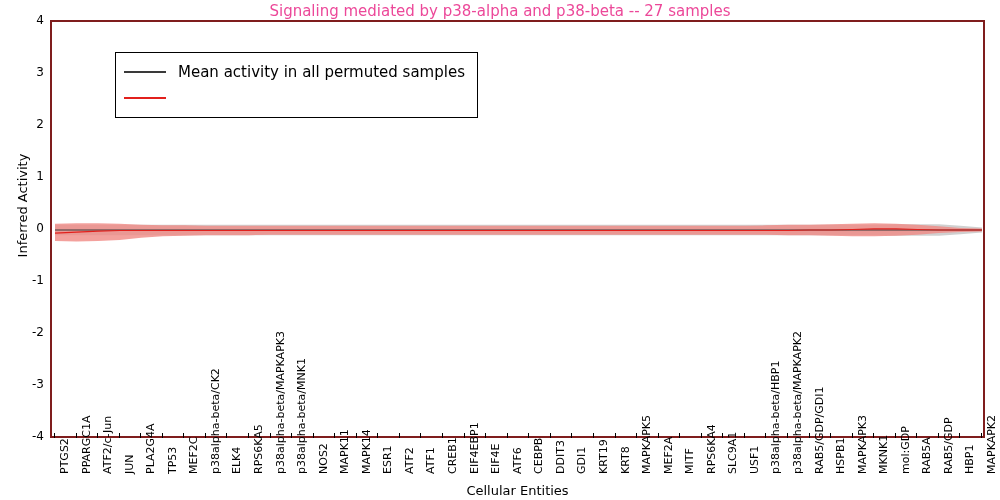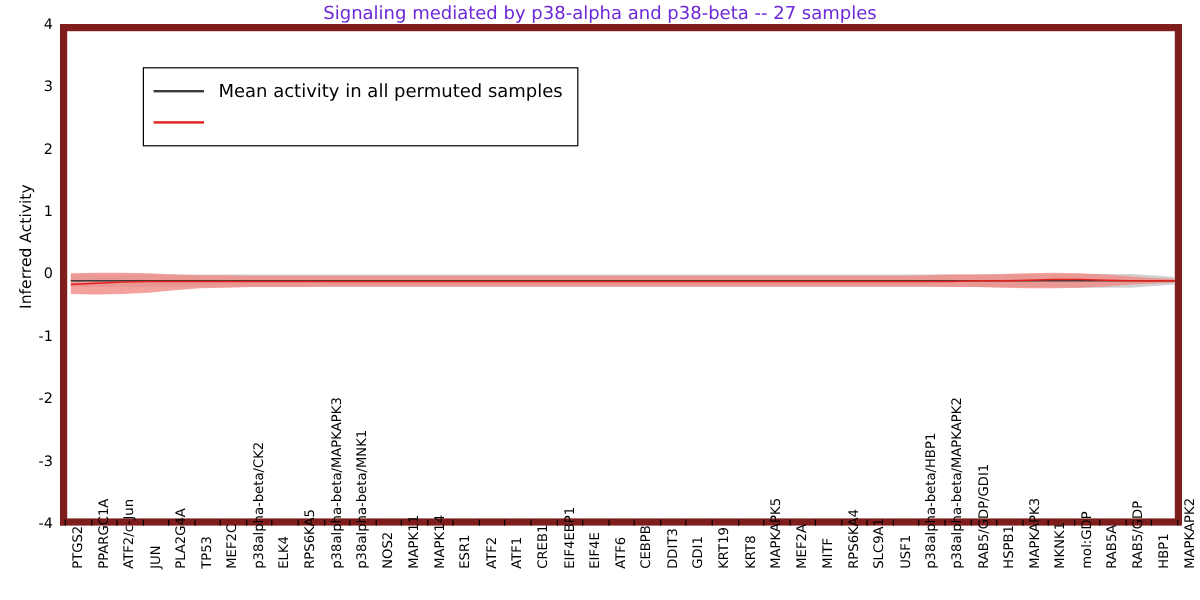--- a/index.html
+++ b/index.html
@@ -20,31 +20,31 @@
     background: #ffffff;
   }
   
   #chart-title {
     position: absolute;
     left: 0;
     top: 2px;
     width: 1000px;
     text-align: center;
     font-size: 15px;
-    color: #6d28d9;
+    color: #ec4899;
     letter-spacing: 0px;
   }
   
   #plot-area {
     position: absolute;
     left: 50px;
     top: 20px;
     width: 935px;
     height: 418px;
-    border: 6px solid #7f1d1d;
+    border: 2px solid #7f1d1d;
     box-sizing: border-box;
     background: #ffffff;
     overflow: hidden;
   }
   #plot-svg {
     position: absolute;
     left: 0;
     top: 0;
   }
   
@@ -255,14 +255,15 @@
       <div class="xtick" style="left: 920.326px; top: 474px;">RAB5A</div>
       <div style="position: absolute; left: 916.326px; top: 433px; width: 1px; height: 5px; background: rgb(0, 0, 0);"></div>
       <div class="xtick" style="left: 941.884px; top: 474px;">RAB5/GDP</div>
       <div style="position: absolute; left: 937.884px; top: 433px; width: 1px; height: 5px; background: rgb(0, 0, 0);"></div>
       <div class="xtick" style="left: 963.442px; top: 474px;">HBP1</div>
       <div style="position: absolute; left: 959.442px; top: 433px; width: 1px; height: 5px; background: rgb(0, 0, 0);"></div>
       <div class="xtick" style="left: 985px; top: 474px;">MAPKAPK2</div>
       <div style="position: absolute; left: 981px; top: 433px; width: 1px; height: 5px; background: rgb(0, 0, 0);"></div>
     </div>
 
+  <div id="x-axis-label">Cellular Entities</div>
 
 </div>
 
 </body></html>

